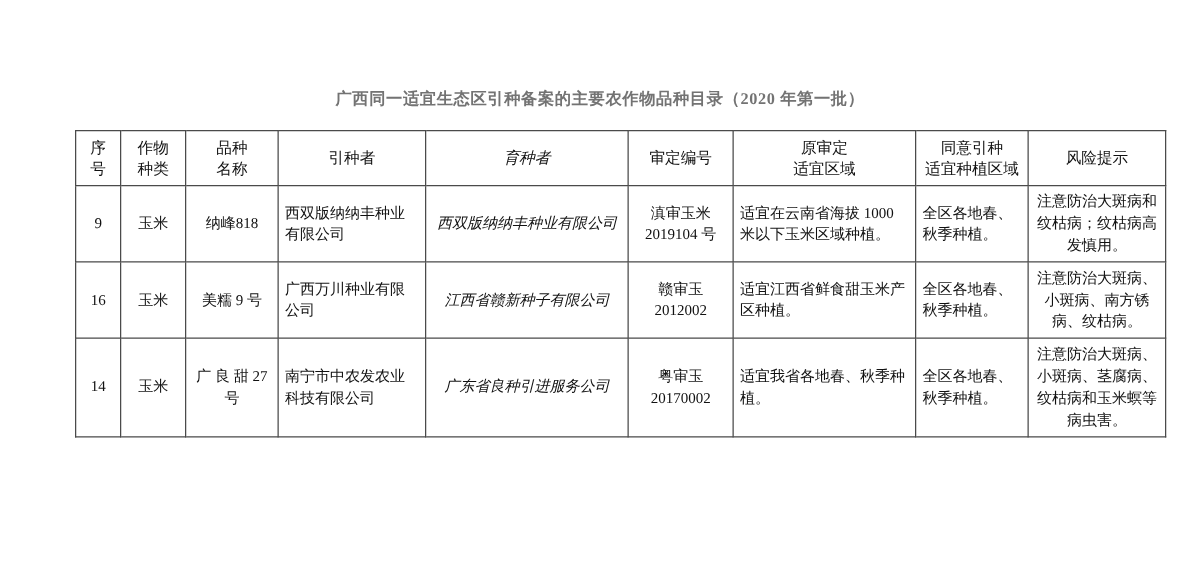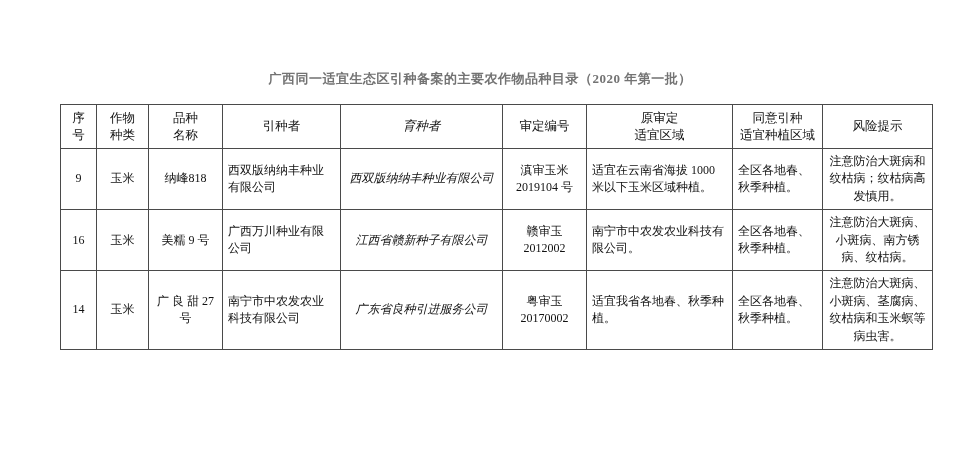--- a/index.html
+++ b/index.html
@@ -123,21 +123,21 @@
           <td class="c-agree">全区各地春、秋季种植。</td>
           <td class="c-risk">注意防治大斑病和纹枯病；纹枯病高发慎用。</td>
         </tr>
         <tr>
           <td class="c-seq">16</td>
           <td class="c-kind">玉米</td>
           <td class="c-name">美糯 9 号</td>
           <td class="c-intro">广西万川种业有限公司</td>
           <td class="c-breed">江西省赣新种子有限公司</td>
           <td class="c-code">赣审玉2012002</td>
-          <td class="c-region">南宁市中农发农业科技有限公司。</td>
+          <td class="c-region">适宜江西省鲜食甜玉米产区种植。</td>
           <td class="c-agree">全区各地春、秋季种植。</td>
           <td class="c-risk">注意防治大斑病、小斑病、南方锈病、纹枯病。</td>
         </tr>
         <tr>
           <td class="c-seq">14</td>
           <td class="c-kind">玉米</td>
           <td class="c-name">广 良 甜 27 号</td>
           <td class="c-intro">南宁市中农发农业科技有限公司</td>
           <td class="c-breed">广东省良种引进服务公司</td>
           <td class="c-code">粤审玉20170002</td>

